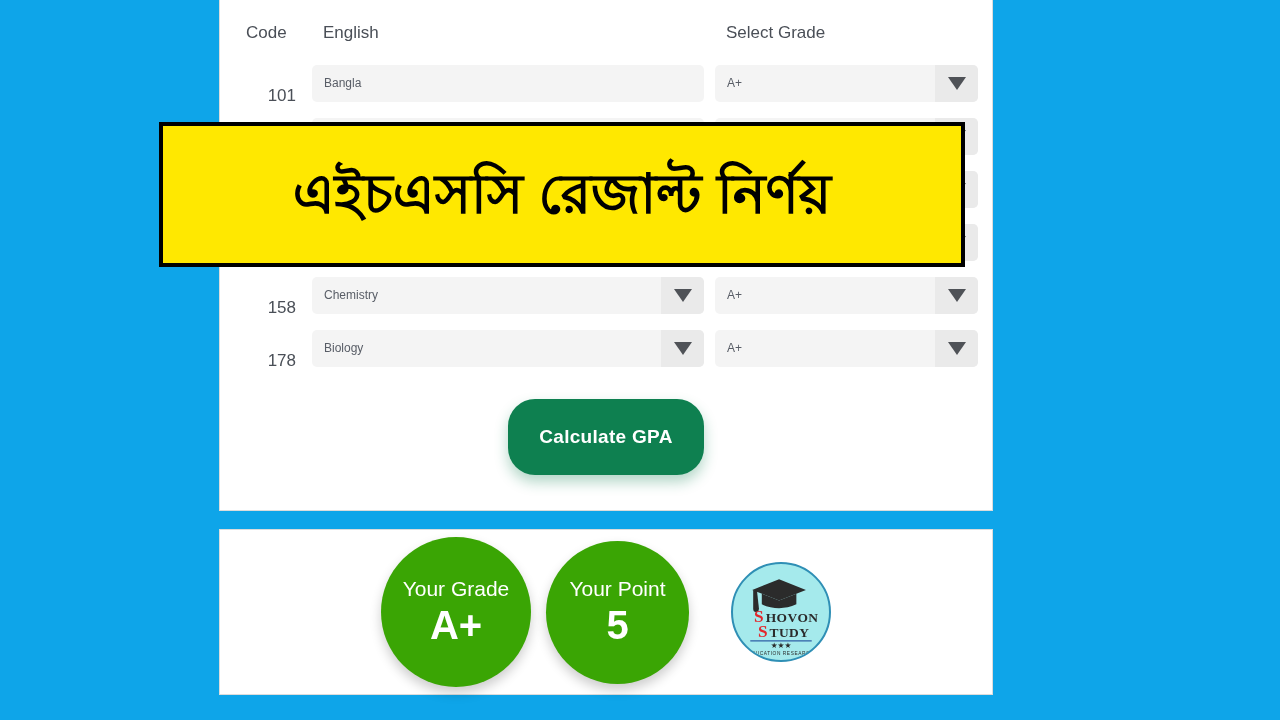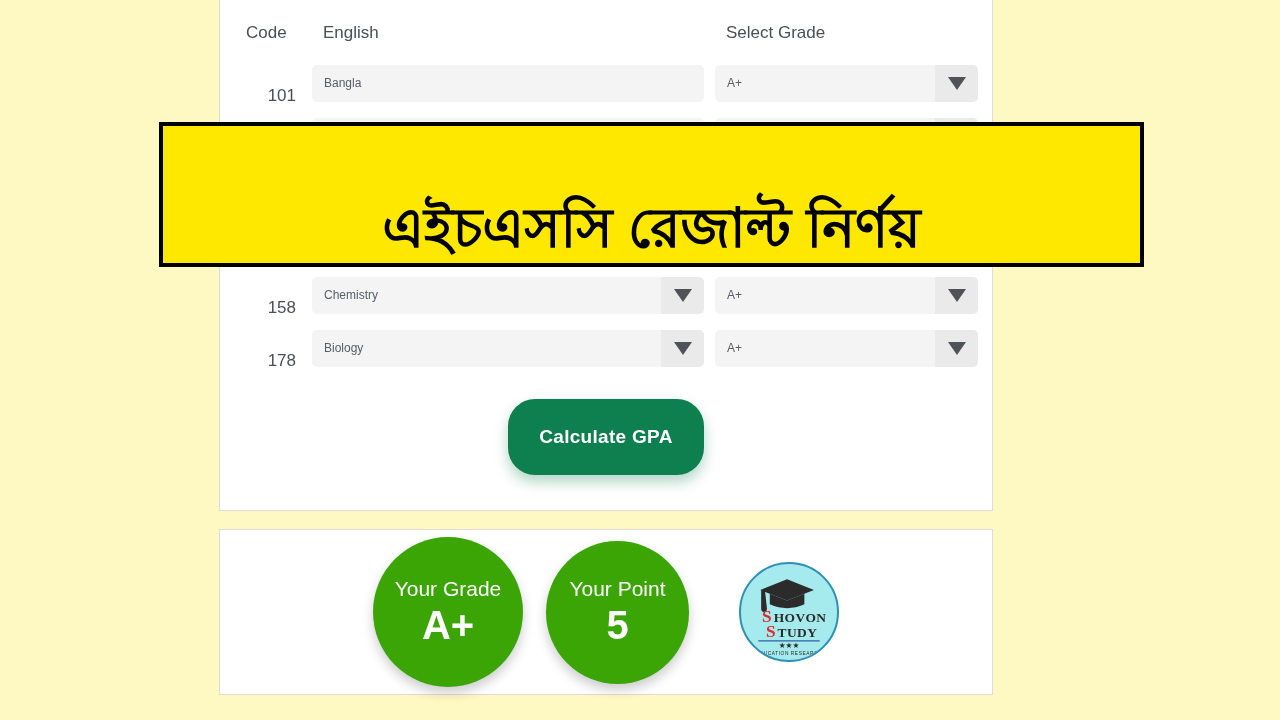--- a/index.html
+++ b/index.html
@@ -10,21 +10,21 @@
     height: 720px;
     background: #ffffff;
     font-family: "Liberation Sans", "DejaVu Sans", sans-serif;
     overflow: hidden;
   }
 
   #root {
     position: relative;
     width: 1280px;
     height: 720px;
-    background: #fef9c3;
+    background: #0ea5e9;
   }
 
   
   .card {
     position: absolute;
     background: #ffffff;
     border: 1px solid #dcdcdc;
   }
 
   #form-card {
@@ -149,21 +149,21 @@
     top: 529px;
     width: 774px;
     height: 166px;
   }
   #result-inner {
     position: absolute;
     inset: 0;
     display: flex;
     align-items: center;
     justify-content: center;
-    gap: 23px;
+    gap: 15px;
   }
 
   .circle {
     width: 150px;
     height: 150px;
     border-radius: 50%;
     background: #3aa504;
     color: #ffffff;
     display: flex;
     flex-direction: column;
@@ -196,26 +196,26 @@
     overflow: hidden;
     flex: 0 0 auto;
   }
   #logo svg { display: block; width: 100%; height: 100%; }
 
   
   #banner {
     position: absolute;
     left: 159px;
     top: 122px;
-    width: 985px;
+    width: 806px;
     height: 145px;
     background: #ffe800;
     border: 4px solid #4c1d95;
     display: flex;
-    align-items: flex-end;
+    align-items: center;
     justify-content: center;
     z-index: 50;
   }
   #banner-text {
     color: #000000;
     font-size: 55px;
     line-height: 1.25;
     font-weight: bold;
     font-family: "Liberation Sans", "DejaVu Sans", sans-serif;
     text-align: center;

